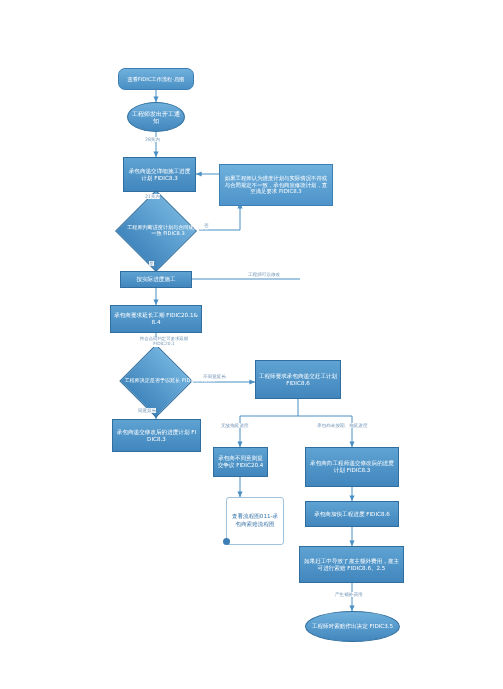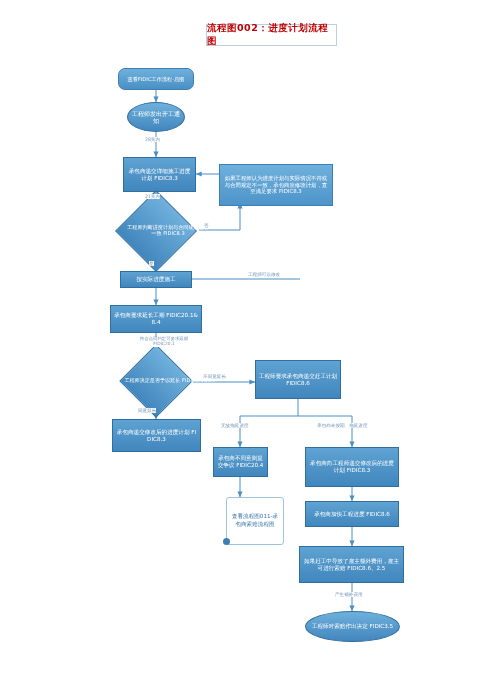--- a/index.html
+++ b/index.html
@@ -139,21 +139,20 @@
       <line x1="240" y1="477" x2="240" y2="497" marker-end="url(#arrow)"></line>
 
       <line x1="352" y1="487" x2="352" y2="501" marker-end="url(#arrow)"></line>
 
       <line x1="352" y1="527" x2="352" y2="546" marker-end="url(#arrow)"></line>
 
       <line x1="352" y1="583" x2="352" y2="611" marker-end="url(#arrow)"></line>
     </g>
   </svg>
 
-  <div class="title-box" style="left:206px;top:24px;width:131px;height:22px;font-size:9.5px;">流程图002：进度计划流程图</div>
 
   <div class="node roundrect" style="left:118px;top:68px;width:76px;height:22px;font-size:5.2px;">查看FIDIC工作流程-总图</div>
 
   <div class="node oval" style="left:127px;top:102px;width:58px;height:30px;font-size:6px;">工程师发出开工通知</div>
 
   <div class="node rect" style="left:123px;top:157px;width:73px;height:35px;font-size:5.6px;">承包商递交详细施工进度计划 FIDIC8.3</div>
 
   <div class="diamond-wrap" style="left:113px;top:202px;width:86px;height:58px;">
     <div class="diamond-shape" style="left:14px;top:0px;width:58px;height:58px;"></div>
     <div class="diamond-text" style="font-size:5.1px;padding:0 12px;">工程师判断进度计划与合同规定是否一致 FIDIC8.3</div>

